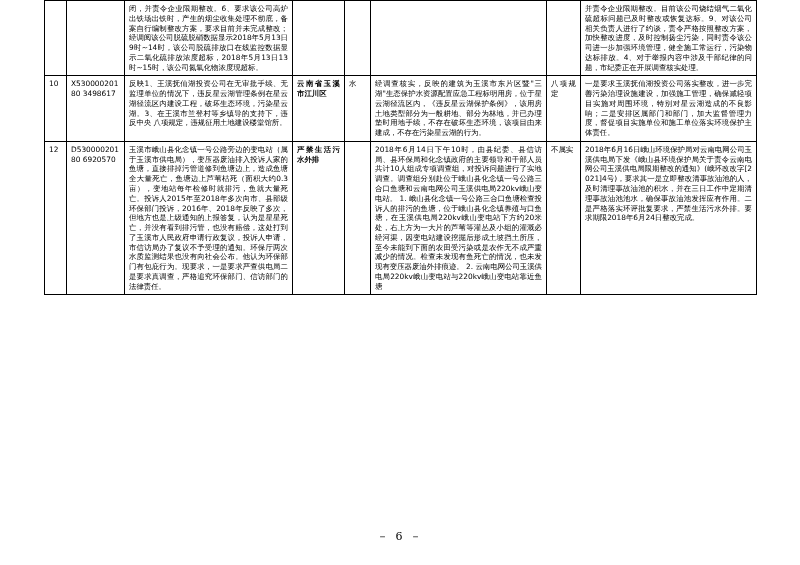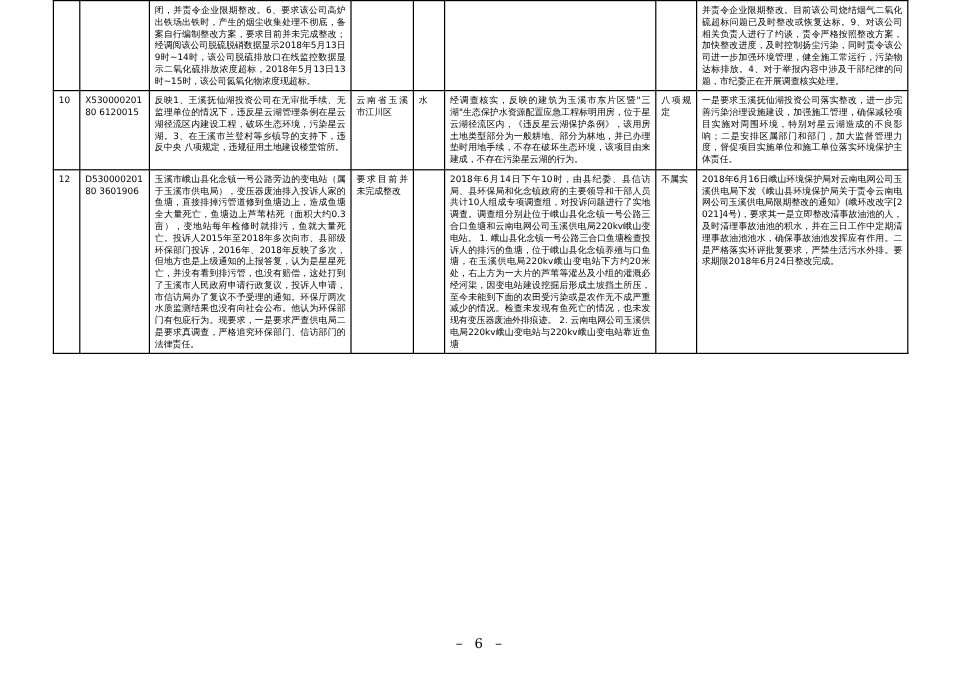--- a/index.html
+++ b/index.html
@@ -50,20 +50,21 @@
   }
   td.col-content {
     width: 168px;
   }
   td.col-region {
     width: 52px;
     text-align: center;
     vertical-align: middle;
     font-size: 7.6px;
     line-height: 1.5;
+    font-weight: bold;
   }
   td.col-type {
     width: 26px;
     text-align: center;
     vertical-align: middle;
     font-size: 7.6px;
     line-height: 1.5;
   }
   td.col-investigate {
     width: 176px;
@@ -111,33 +112,33 @@
         <td class="col-code"></td>
         <td class="col-content">闭，并责令企业限期整改。6、要求该公司高炉出铁场出铁时，产生的烟尘收集处理不彻底，备案自行编制整改方案，要求目前并未完成整改；经调阅该公司脱硫脱硝数据显示2018年5月13日9时~14时，该公司脱硫排放口在线监控数据显示二氧化硫排放浓度超标，2018年5月13日13时~15时，该公司氮氧化物浓度现超标。</td>
         <td class="col-region"></td>
         <td class="col-type"></td>
         <td class="col-investigate"></td>
         <td class="col-truth"></td>
         <td class="col-handle">并责令企业限期整改。目前该公司烧结烟气二氧化硫超标问题已及时整改或恢复达标。9、对该公司相关负责人进行了约谈，责令严格按照整改方案，加快整改进度，及时控制扬尘污染，同时责令该公司进一步加强环境管理，健全施工常运行，污染物达标排放。4、对于举报内容中涉及干部纪律的问题，市纪委正在开展调查核实处理。</td>
       </tr>
       <tr>
         <td class="col-no">10</td>
-        <td class="col-code">X53000020180 6120015</td>
+        <td class="col-code">X53000020180 3498617</td>
         <td class="col-content">反映1、王溪抚仙湖投资公司在无审批手续、无监理单位的情况下，违反星云湖管理条例在星云湖径流区内建设工程，破坏生态环境，污染星云湖。3、在王溪市兰登村等乡镇导的支持下，违反中央 八项规定，违规征用土地建设楼堂馆所。</td>
         <td class="col-region">云南省玉溪市江川区</td>
         <td class="col-type">水</td>
         <td class="col-investigate">经调查核实，反映的建筑为玉溪市东片区暨"三湖"生态保护水资源配置应急工程标明用房，位于星云湖径流区内，《违反星云湖保护条例》，该用房土地类型部分为一般耕地、部分为林地，并已办理垫时用地手续，不存在破坏生态环境，该项目由来建成，不存在污染星云湖的行为。</td>
         <td class="col-truth">八项规定</td>
         <td class="col-handle">一是要求玉溪抚仙湖投资公司落实整改，进一步完善污染治理设施建设，加强施工管理，确保减轻项目实施对周围环境，特别对星云湖造成的不良影响；二是安排区属部门和部门，加大监督管理力度，督促项目实施单位和施工单位落实环境保护主体责任。</td>
       </tr>
       <tr>
         <td class="col-no">12</td>
-        <td class="col-code">D53000020180 3601906</td>
+        <td class="col-code">D53000020180 6920570</td>
         <td class="col-content">玉溪市峨山县化念镇一号公路旁边的变电站（属于玉溪市供电局），变压器废油排入投诉人家的鱼塘，直接排掉污管道修到鱼塘边上，造成鱼塘全大量死亡，鱼塘边上芦苇枯死（面积大约0.3亩），变地站每年检修时就排污，鱼就大量死亡。投诉人2015年至2018年多次向市、县部级环保部门投诉，2016年、2018年反映了多次，但地方也是上级通知的上报答复，认为是星星死亡，并没有看到排污管，也没有赔偿，这处打到了玉溪市人民政府申请行政复议，投诉人申请，市信访局办了复议不予受理的通知。环保厅两次水质监测结果也没有向社会公布。他认为环保部门有包庇行为。现要求，一是要求严查供电局二是要求真调查，严格追究环保部门、信访部门的法律责任。</td>
-        <td class="col-region">要求目前并未完成整改</td>
+        <td class="col-region">严禁生活污水外排</td>
         <td class="col-type"></td>
         <td class="col-investigate">2018年6月14日下午10时，由县纪委、县信访局、县环保局和化念镇政府的主要领导和干部人员共计10人组成专项调查组，对投诉问题进行了实地调查。调查组分别赴位于峨山县化念镇一号公路三合口鱼塘和云南电网公司玉溪供电局220kv峨山变电站。
 1. 峨山县化念镇一号公路三合口鱼塘检查投诉人的排污的鱼塘，位于峨山县化念镇养殖与口鱼塘，在玉溪供电局220kv峨山变电站下方约20米处，右上方为一大片的芦苇等灌丛及小组的灌溉必经河渠，因变电站建设挖掘后形成土坡挡土所压，至今未能到下面的农田受污染或是农作无不成严重减少的情况。检查未发现有鱼死亡的情况，也未发现有变压器废油外排痕迹。
 2. 云南电网公司玉溪供电局220kv峨山变电站与220kv峨山变电站靠近鱼塘</td>
         <td class="col-truth">不属实</td>
         <td class="col-handle">2018年6月16日峨山环境保护局对云南电网公司玉溪供电局下发《峨山县环境保护局关于责令云南电网公司玉溪供电局限期整改的通知》(峨环改改字[2021]4号)，要求其一是立即整改清事故油池的人，及时清理事故油池的积水，并在三日工作中定期清理事故油池池水，确保事故油池发挥应有作用。二是严格落实环评批复要求，严禁生活污水外排。要求期限2018年6月24日整改完成。</td>
       </tr>
     </tbody>
   </table>
 

